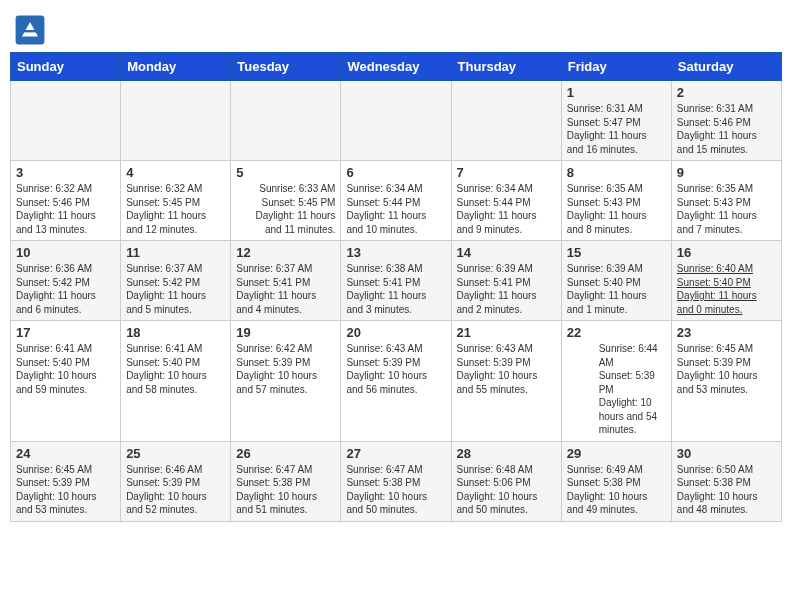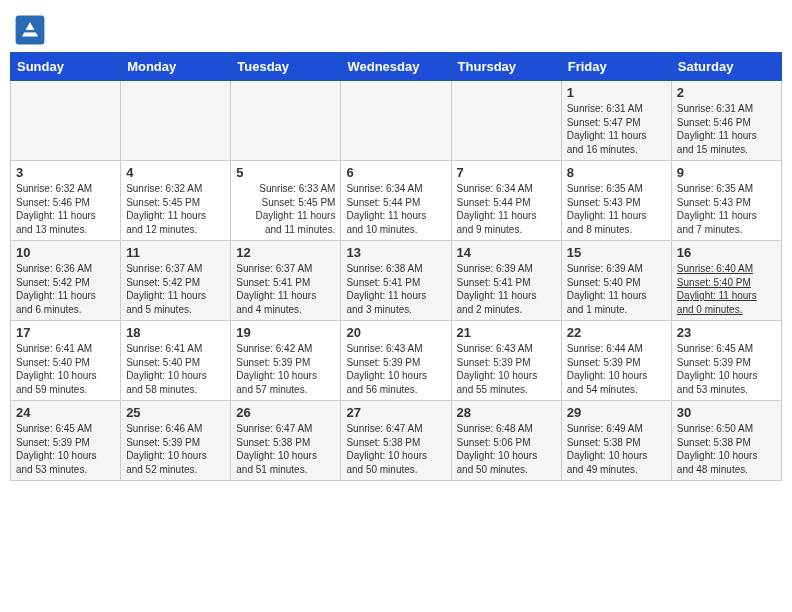--- a/index.html
+++ b/index.html
@@ -255,21 +255,21 @@
 Daylight: 10 hours and 56 minutes.</div>
         </td>
         <td>
           <span class="day-num">21</span>
           <div class="day-info" style="white-space: pre-line;">Sunrise: 6:43 AM
 Sunset: 5:39 PM
 Daylight: 10 hours and 55 minutes.</div>
         </td>
         <td>
           <span class="day-num">22</span>
-          <div class="day-info" style="white-space: pre-line;">Sunrise: 6:44 AM
+          <div class="day-info" style="white-space: pre-line; margin-left: 32px;">Sunrise: 6:44 AM
 Sunset: 5:39 PM
 Daylight: 10 hours and 54 minutes.</div>
         </td>
         <td>
           <span class="day-num">23</span>
           <div class="day-info" style="white-space: pre-line;">Sunrise: 6:45 AM
 Sunset: 5:39 PM
 Daylight: 10 hours and 53 minutes.</div>
         </td>
       </tr>

